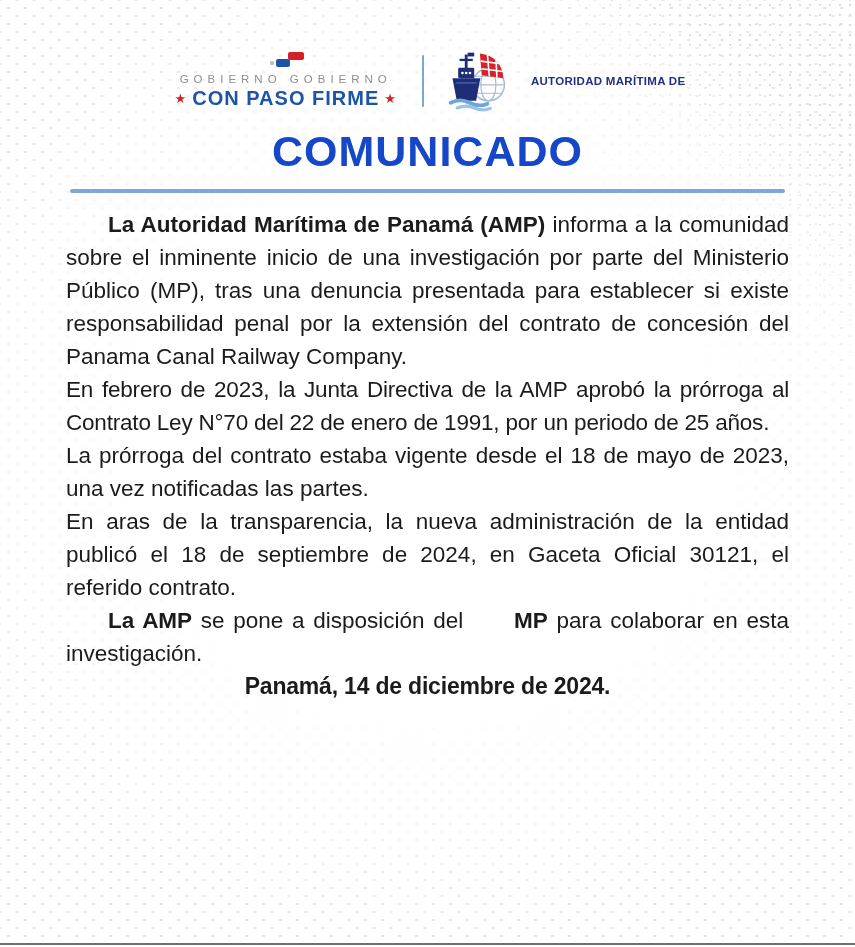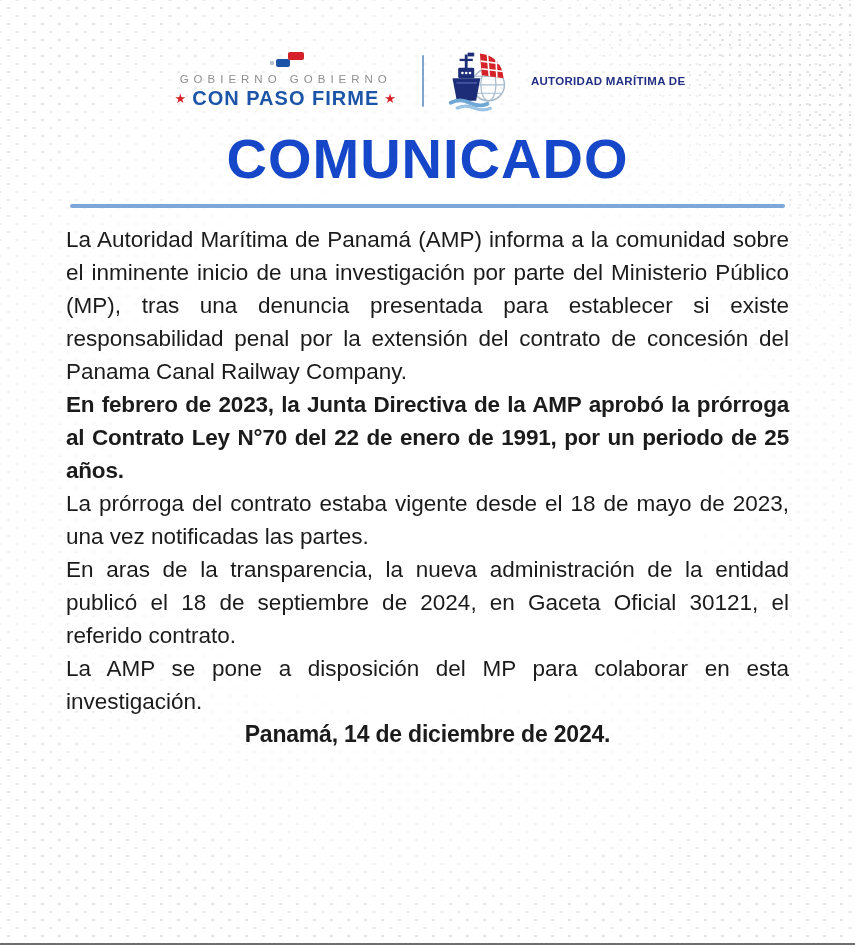--- a/index.html
+++ b/index.html
@@ -45,34 +45,34 @@
   .flag-icon .sq-red{position:absolute;left:24px;top:0;width:16px;height:8px;background:var(--star-red);border-radius:2px;}
   .gov-line1{font-size:11.5px;letter-spacing:5px;color:var(--gob-gray);font-weight:500;white-space:nowrap;}
   .gov-line2{margin-top:2px;font-size:20px;font-weight:800;color:var(--paso-blue);letter-spacing:1px;white-space:nowrap;}
   .gov-line2 .star{color:var(--star-red);font-size:13px;vertical-align:2px;padding:0 5px;}
   .v-divider{width:2px;height:52px;background:#7fa6cf;border-radius:1px;}
   .amp-logo{display:flex;align-items:center;gap:19px;}
   .amp-text .amp-line1{font-size:11.5px;font-weight:700;color:var(--navy);letter-spacing:.3px;white-space:nowrap;}
   .amp-text .amp-line2{font-size:33px;font-weight:800;color:var(--navy);letter-spacing:1.5px;line-height:1;margin-top:1px;}
 
   
-  .title{margin-top:16px;text-align:center;font-size:56px;font-weight:800;
+  .title{margin-top:16px;text-align:center;font-size:43px;font-weight:800;
     color:var(--title-blue);letter-spacing:1px;line-height:1.1;}
   .rule{height:4px;background:var(--rule-blue);border-radius:3px;margin:14px 4px 0;}
 
   
   .body-text{margin-top:15px;font-size:22.5px;line-height:33px;color:var(--text);
     text-align:justify;}
   .body-text p{margin:0;}
   .p1{margin-bottom:34px;}
-  .p2{font-weight:700;margin-bottom:29px;letter-spacing:-.2px;}
+  .p2{font-weight:400;margin-bottom:29px;letter-spacing:-.2px;}
   .p4{margin-bottom:29px;}
   .p5{margin-bottom:31px;}
   .date-line{text-align:center;font-weight:700;font-size:23px;letter-spacing:-.2px;}
-  b,strong{font-weight:400;}
+  b,strong{font-weight:700;margin-left:42px;}
 
   .bottom-line{position:absolute;left:0;right:0;bottom:2px;height:2px;background:#6f6f6f;}
 </style>
 </head>
 <body>
 
 <div class="page">
   <div class="bg-dots"></div>
   <div class="bg-swirl"></div>
   <div class="bg-wash"></div>

